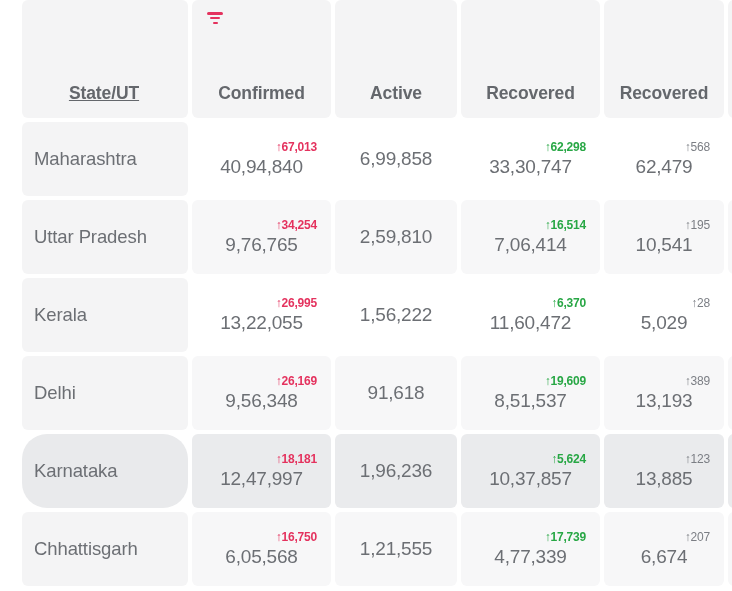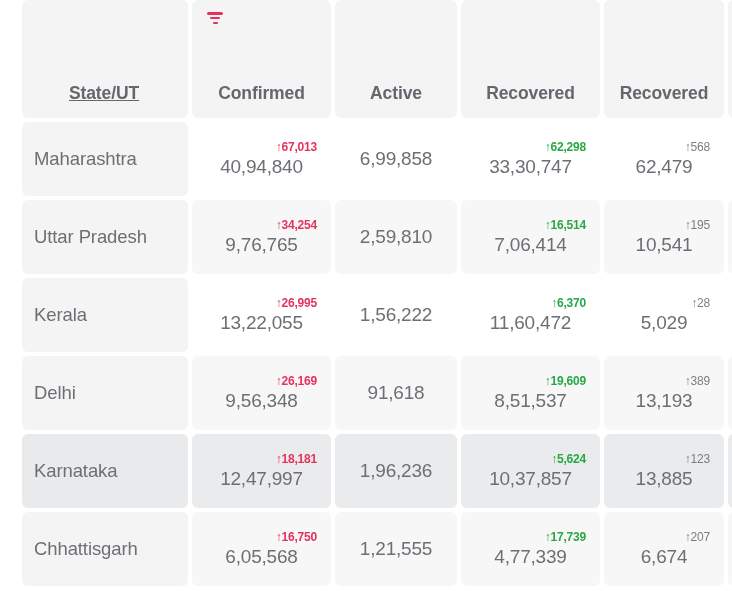--- a/index.html
+++ b/index.html
@@ -77,21 +77,21 @@
   tbody td.state-cell {
     text-align: left;
     padding-left: 12px;
     background: #f4f4f5 !important;
     font-size: 18.5px;
     letter-spacing: -0.1px;
   }
   tr.row-odd td   { background: #ffffff; }
   tr.row-even td  { background: #f7f7f8; }
   tr.row-hover td { background: #eaebed; }
-  tr.row-hover td.state-cell { background: #e9eaec !important; }
+  tr.row-hover td.state-cell { background: #e9eaec !important; border-radius: 25px; }
 
   .delta {
     display: block;
     font-size: 12px;
     font-weight: bold;
     line-height: 1.28;
     letter-spacing: -0.2px;
   }
   .delta.red   { color: #e4325e; }
   .delta.green { color: #28a745; }

